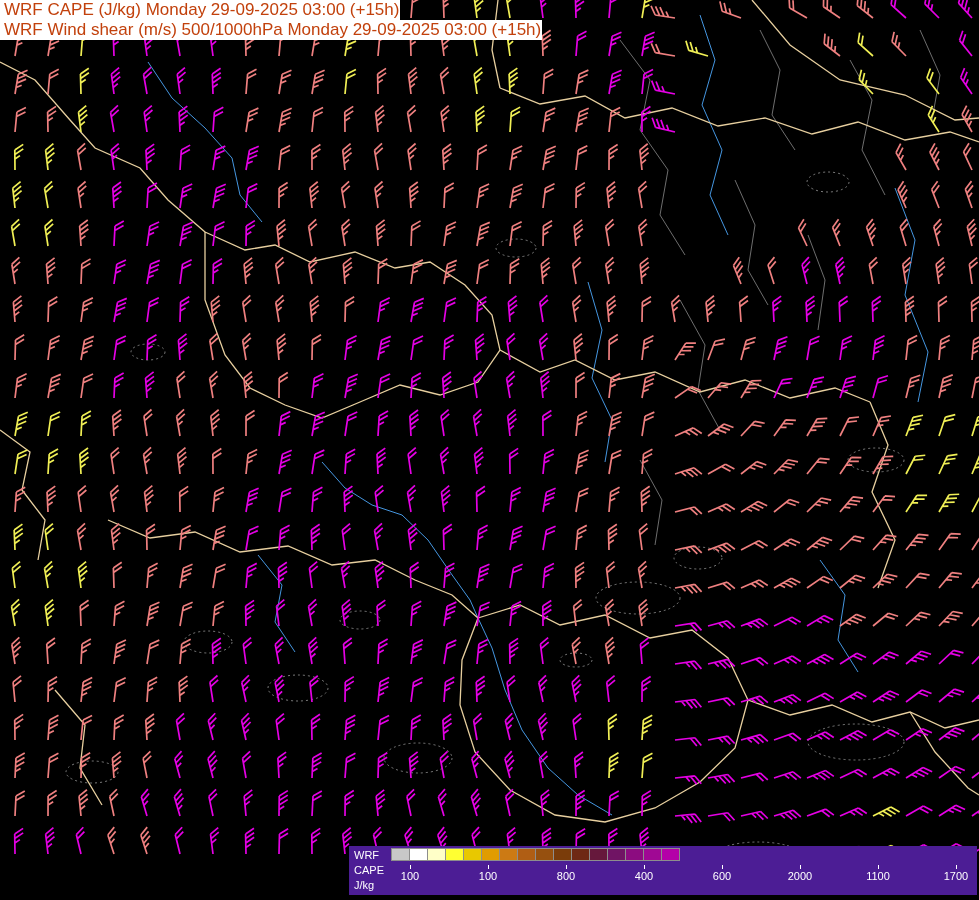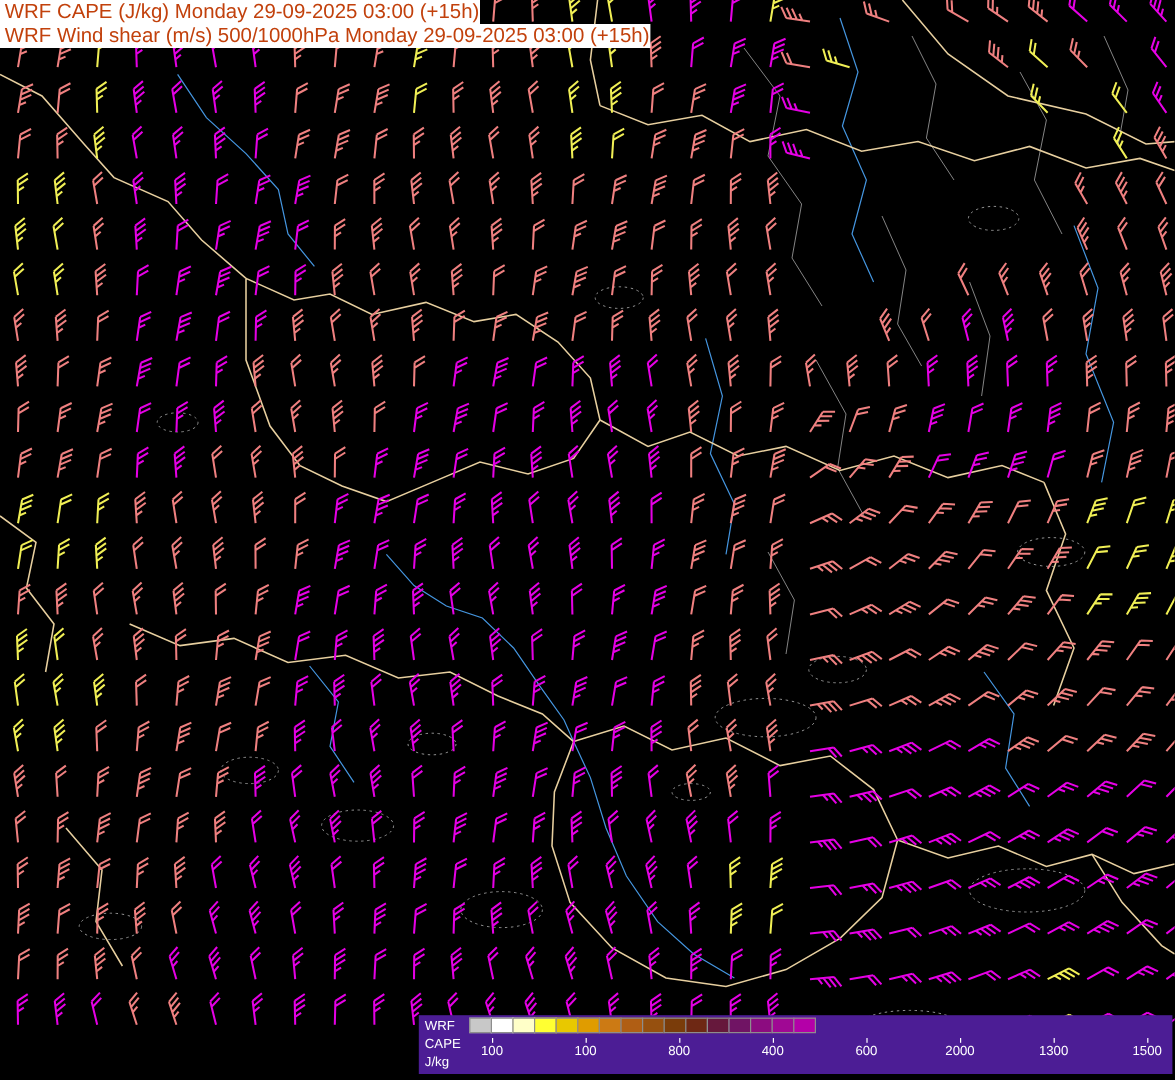--- a/index.html
+++ b/index.html
@@ -781,22 +781,22 @@
           <span class="lg-tick">
             <i class="lg-mark"></i>
             <b>600</b>
           </span>
           <span class="lg-tick">
             <i class="lg-mark"></i>
             <b>2000</b>
           </span>
           <span class="lg-tick">
             <i class="lg-mark"></i>
-            <b>1300</b>
+            <b>1100</b>
           </span>
           <span class="lg-tick">
             <i class="lg-mark"></i>
-            <b>1500</b>
+            <b>1700</b>
           </span>
         </div>
     </div>
   </div>
 </div>
 
 </body></html>

